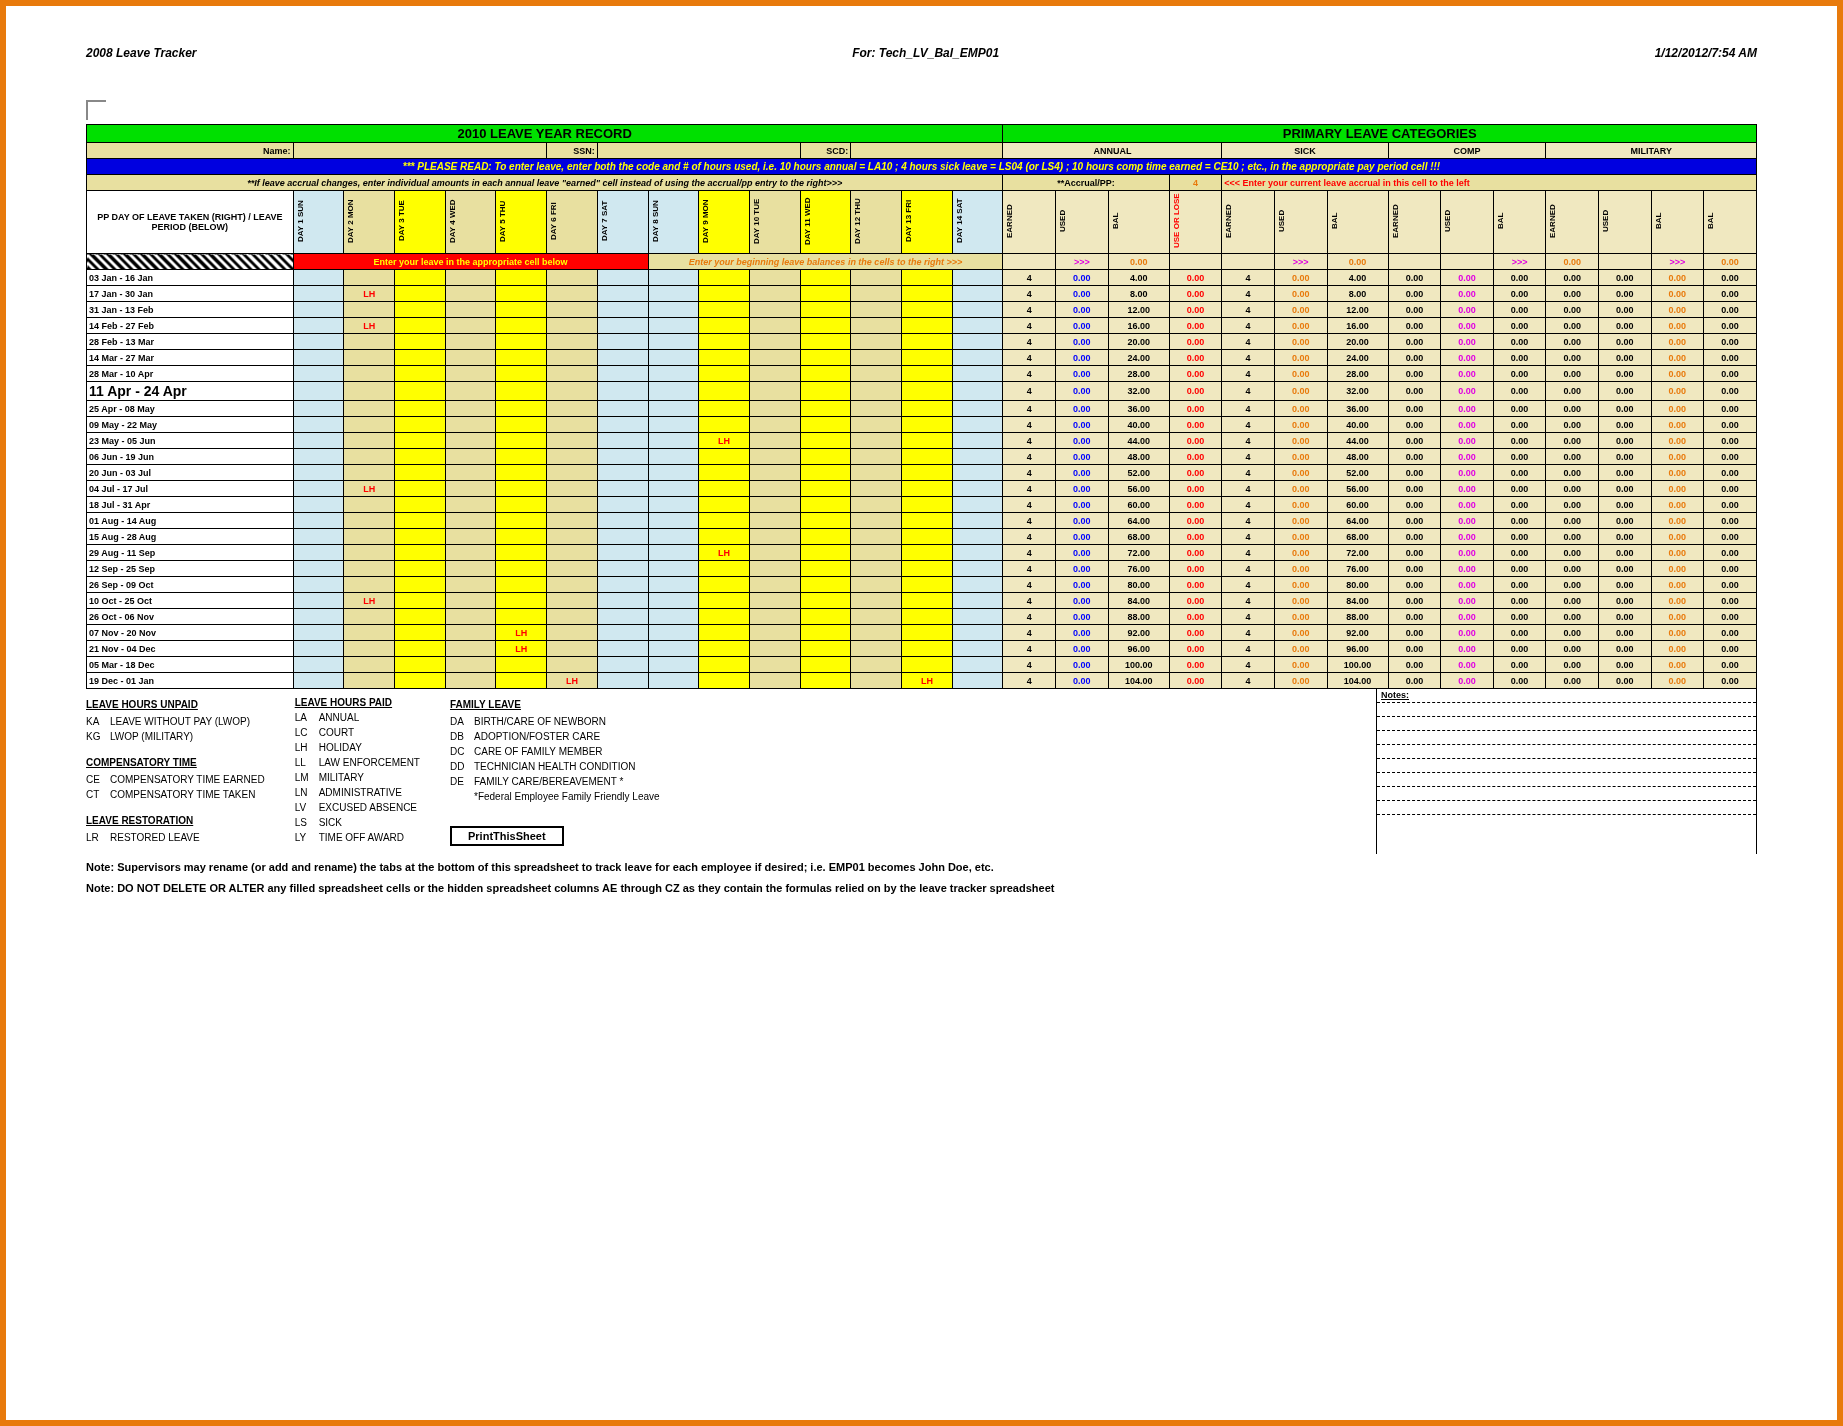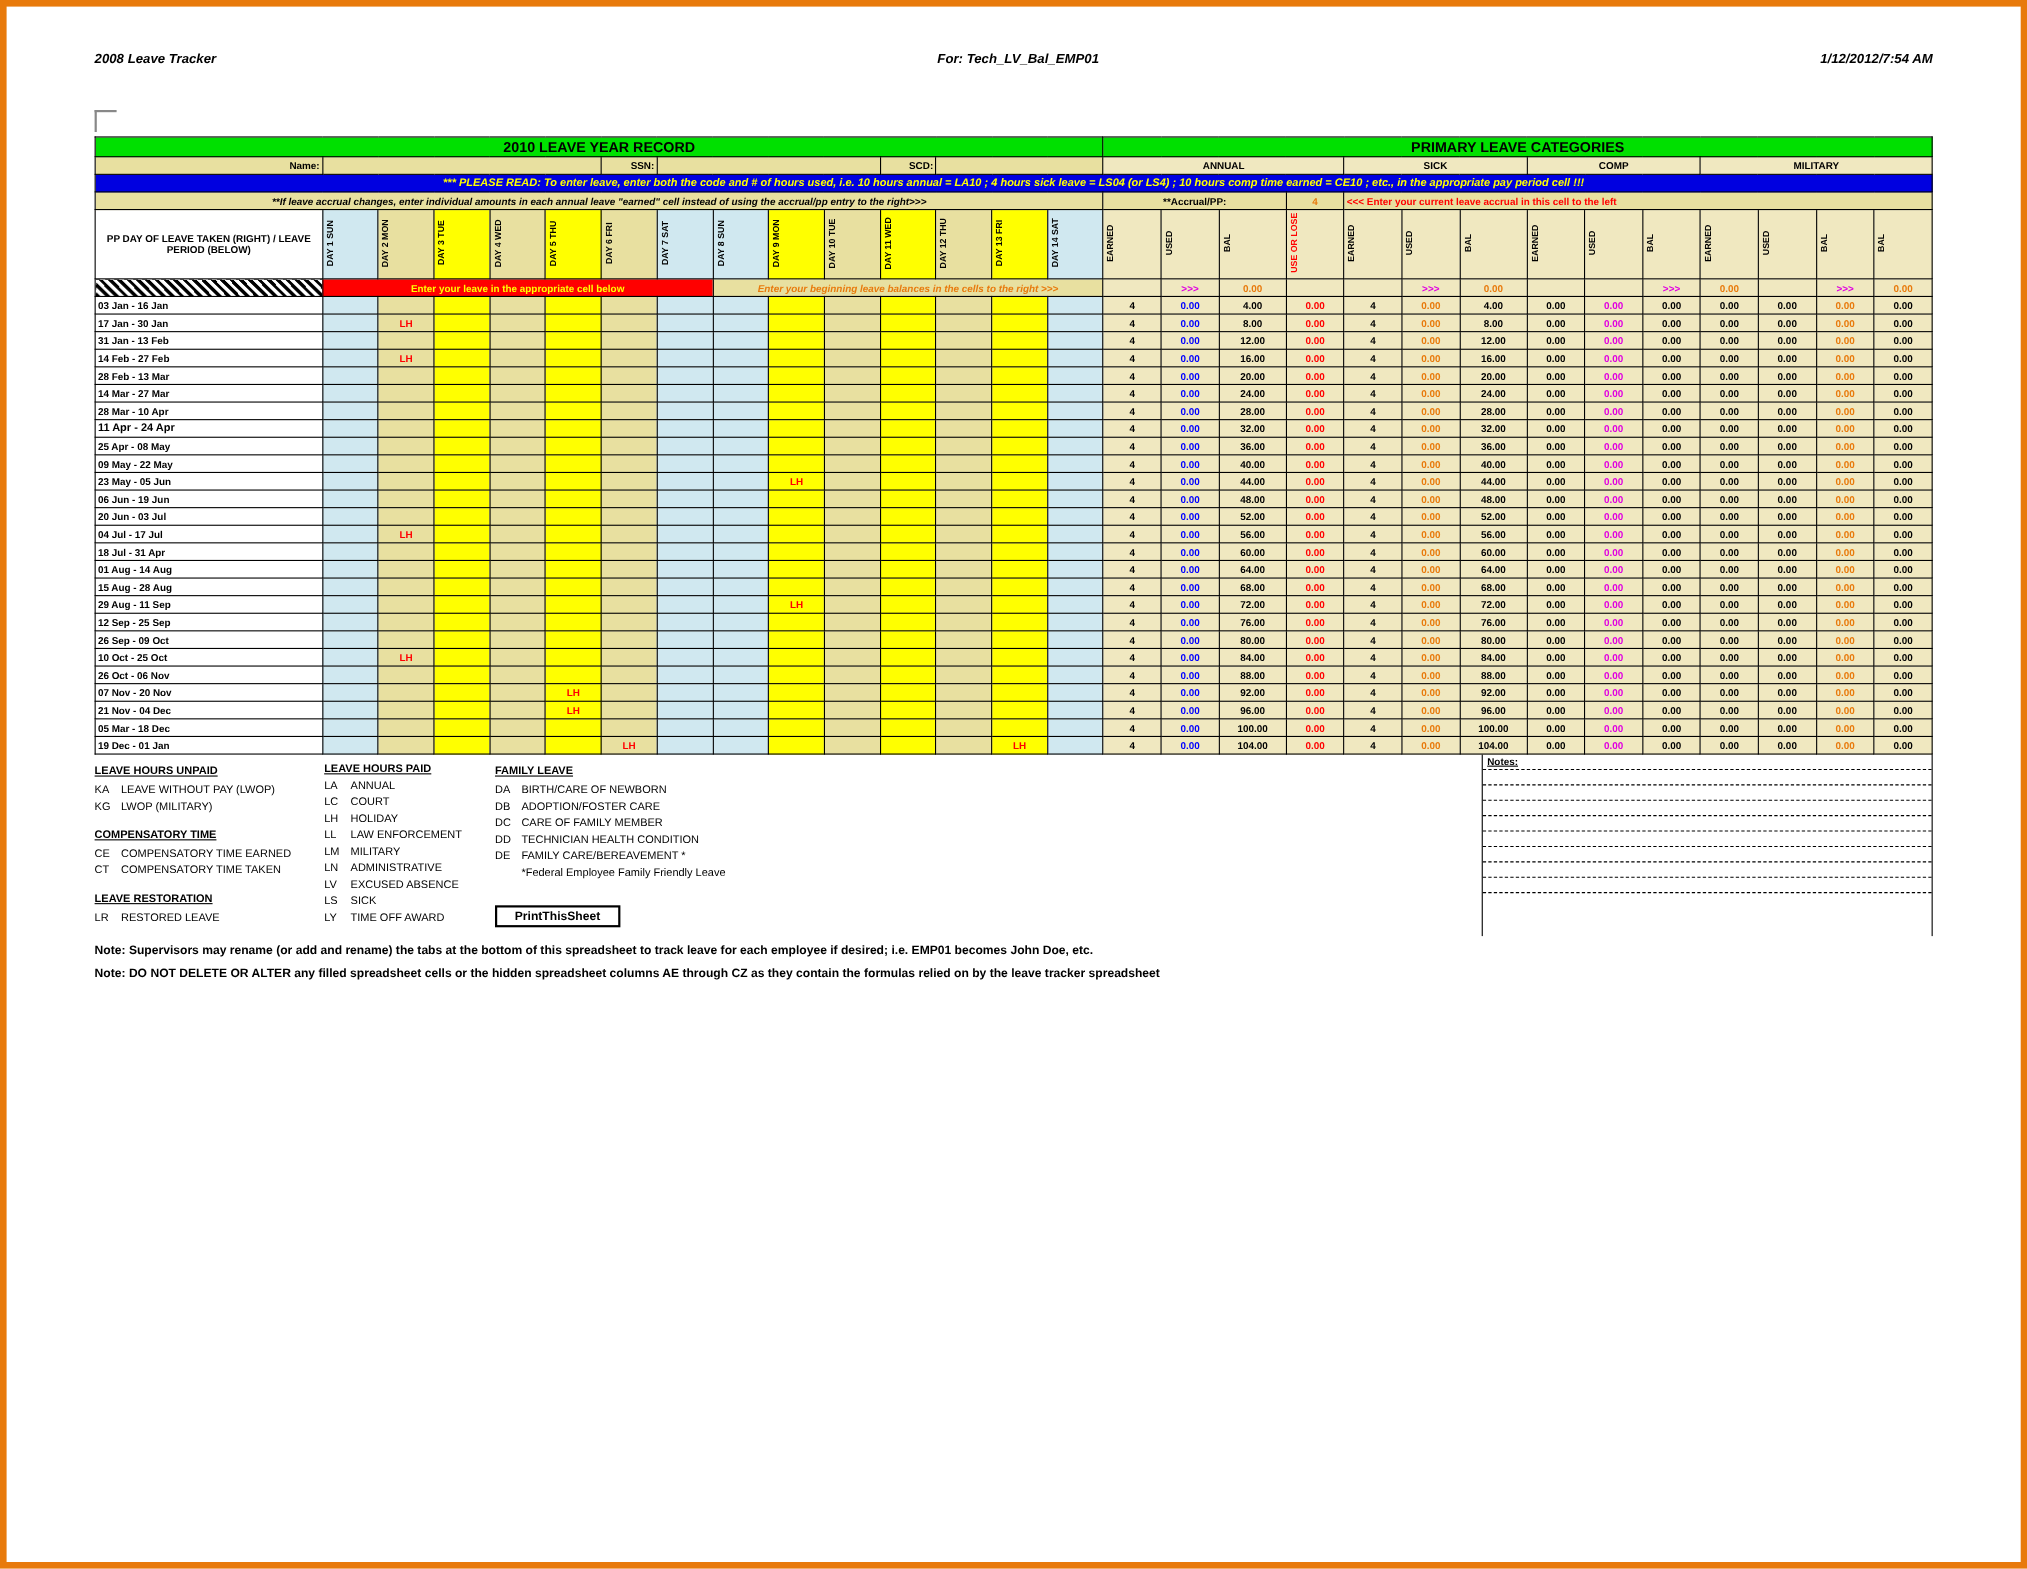--- a/index.html
+++ b/index.html
@@ -338,21 +338,21 @@
           <td class="num tan">28.00</td>
           <td class="num tan">0.00</td>
           <td class="num tan magenta">0.00</td>
           <td class="num tan">0.00</td>
           <td class="num tan">0.00</td>
           <td class="num tan">0.00</td>
           <td class="num tan orangetxt">0.00</td>
           <td class="num tan">0.00</td>
         </tr>
         <tr>
-          <td style="font-weight:bold;font-size:10px">11 Apr - 24 Apr</td>
+          <td style="font-weight:bold;font-size:14px">11 Apr - 24 Apr</td>
           <td class="ltblue num" style="color:#f00"></td>
           <td class="khaki num" style="color:#f00"></td>
           <td class="yel num" style="color:#f00"></td>
           <td class="khaki num" style="color:#f00"></td>
           <td class="yel num" style="color:#f00"></td>
           <td class="khaki num" style="color:#f00"></td>
           <td class="ltblue num" style="color:#f00"></td>
           <td class="ltblue num" style="color:#f00"></td>
           <td class="yel num" style="color:#f00"></td>
           <td class="khaki num" style="color:#f00"></td>
@@ -965,21 +965,21 @@
   <div><div id="lg_fam">
             <h4>FAMILY LEAVE</h4>
             <div><span class="code">DA</span>BIRTH/CARE OF NEWBORN</div>
             <div><span class="code">DB</span>ADOPTION/FOSTER CARE</div>
             <div><span class="code">DC</span>CARE OF FAMILY MEMBER</div>
             <div><span class="code">DD</span>TECHNICIAN HEALTH CONDITION</div>
             <div><span class="code">DE</span>FAMILY CARE/BEREAVEMENT *</div>
             <div><span class="code"></span>*Federal Employee Family Friendly Leave</div>
           </div><br><br><span class="print">PrintThisSheet</span></div>
 </div>
-<div class="notes" style="width:410px">
+<div class="notes" style="width:381px">
   <div style="font-weight:bold;text-decoration:underline">Notes:</div>
   <div></div>
         <div></div>
         <div></div>
         <div></div>
         <div></div>
         <div></div>
         <div></div>
         <div></div>
 </div>

